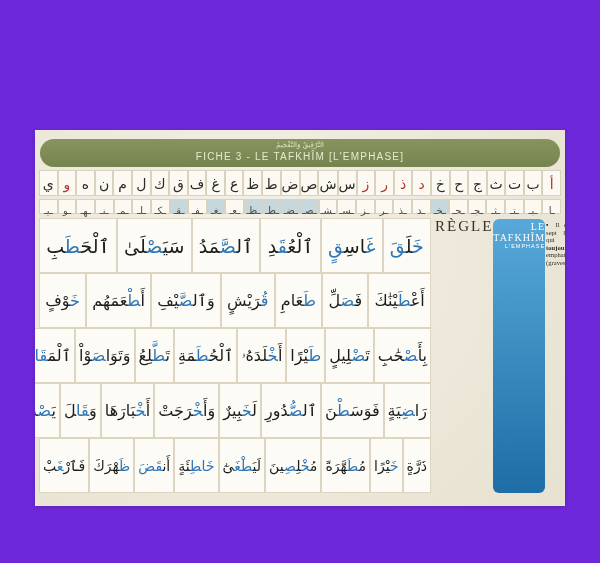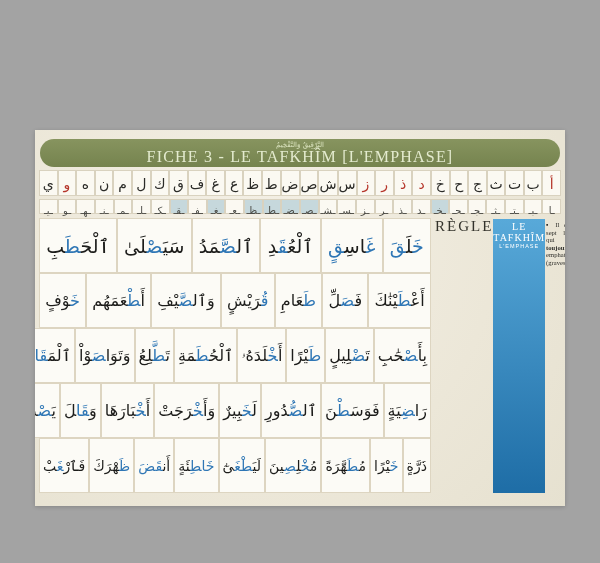--- a/index.html
+++ b/index.html
@@ -1,33 +1,33 @@
 <!DOCTYPE html>
 <html lang="fr"><head>
 <meta charset="utf-8">
 <style>
   * { margin:0; padding:0; box-sizing:border-box; }
   body { width:600px; height:563px; background:#ffffff; font-family:"Liberation Sans", sans-serif; overflow:hidden; }
-  .stage { position:relative; width:600px; height:563px; background:#a3a3a3; }
+  .stage { position:relative; width:600px; height:563px; background:#6d28d9; }
 
   .card {
     position:absolute; left:35px; top:130px; width:530px; height:376px;
     background:radial-gradient(circle at 40% 30%, #f4f0e6 0%, #ece7d8 60%, #e6e1d0 100%);
     box-shadow:0 1px 4px rgba(0,0,0,.18);
     overflow:hidden;
   }
 
   
   .banner {
     margin:9px 5px 0; height:28px; border-radius:14px;
     background:linear-gradient(#87945f, #75834e);
     text-align:center; color:#e4ebcf; overflow:hidden;
   }
   .banner-arabic { display:block; font-size:7px; line-height:8px; margin-top:2px; font-family:"DejaVu Sans", sans-serif; color:#d7e0bb; }
-  .banner-title  { display:block; font-size:16px; line-height:15px; letter-spacing:1.2px; font-family:Liberation Serif, serif; }
+  .banner-title  { display:block; font-size:10px; line-height:15px; letter-spacing:1.2px; font-family:Liberation Sans, sans-serif; }
 
   
   .alpha-row { display:flex; direction:rtl; margin:3px 4px 0; }
   .acell {
     flex:1 1 0; text-align:center; background:#fbf9f2; border:0.5px solid #d9d2bf;
     font-family:"DejaVu Sans", sans-serif; color:#2b2b28;
   }
   .alpha-iso .acell { height:26px; line-height:26px; font-size:14px; }
   .alpha-join .acell { height:15px; line-height:21px; font-size:10px; color:#4a4a45; }
   .acell.red { color:#b5352a; }
@@ -41,21 +41,21 @@
     flex:1 1 auto; display:flex; align-items:center; justify-content:center;
     border:0.5px solid #ddd5c1; background:#fcfbf6; padding:0 3px;
     font-family:"DejaVu Sans", sans-serif; color:#1c1c1a; white-space:nowrap;
   }
   .wcell span.b { color:#2e76b5; }
   .fs20 .wcell{ font-size:19px; } .fs17 .wcell{ font-size:16px; } .fs15 .wcell{ font-size:14px; }
 
   
   .rule { width:130px; margin-left:4px; display:flex; flex-direction:row; }
   .rule-title { font-family:"Liberation Serif", serif; font-size:15px; letter-spacing:2px; text-align:center; color:#33322b; line-height:17px; }
-  .rule-header { background:linear-gradient(#58a9d9,#1e6da6); color:#fff; text-align:center; padding:2px 0 3px; margin-top:1px; }
+  .rule-header { background:linear-gradient(#58a9d9,#1e6da6); color:#fff; text-align:right; padding:2px 0 3px; margin-top:1px;border-radius:6px; }
   .rule-header .l1 { display:block; font-size:10px; letter-spacing:1px; font-family:"Liberation Serif", serif; }
   .rule-header .l2 { display:block; font-size:5.5px; letter-spacing:1px; }
   .rule-intro { font-family:"Liberation Serif", serif; font-size:6.6px; line-height:7.5px; color:#2e2e2a; text-align:justify; margin:3px 1px 2px; }
   .rule-intro b { font-weight:bold; }
 
   .arrow-row { display:flex; align-items:center; margin:2px 0 3px; }
   .arrow-label { font-size:5px; line-height:5.5px; color:#4a86b8; text-transform:uppercase; text-align:center; width:26px; }
   .arrow-line { flex:1; height:3.5px; background:#2f7db8; position:relative; margin:0 4px 0 8px; }
   .arrow-line::before { content:""; position:absolute; left:-8px; top:-4.5px; border:6.2px solid transparent; border-right-color:#2f7db8; border-left:none; }
 

